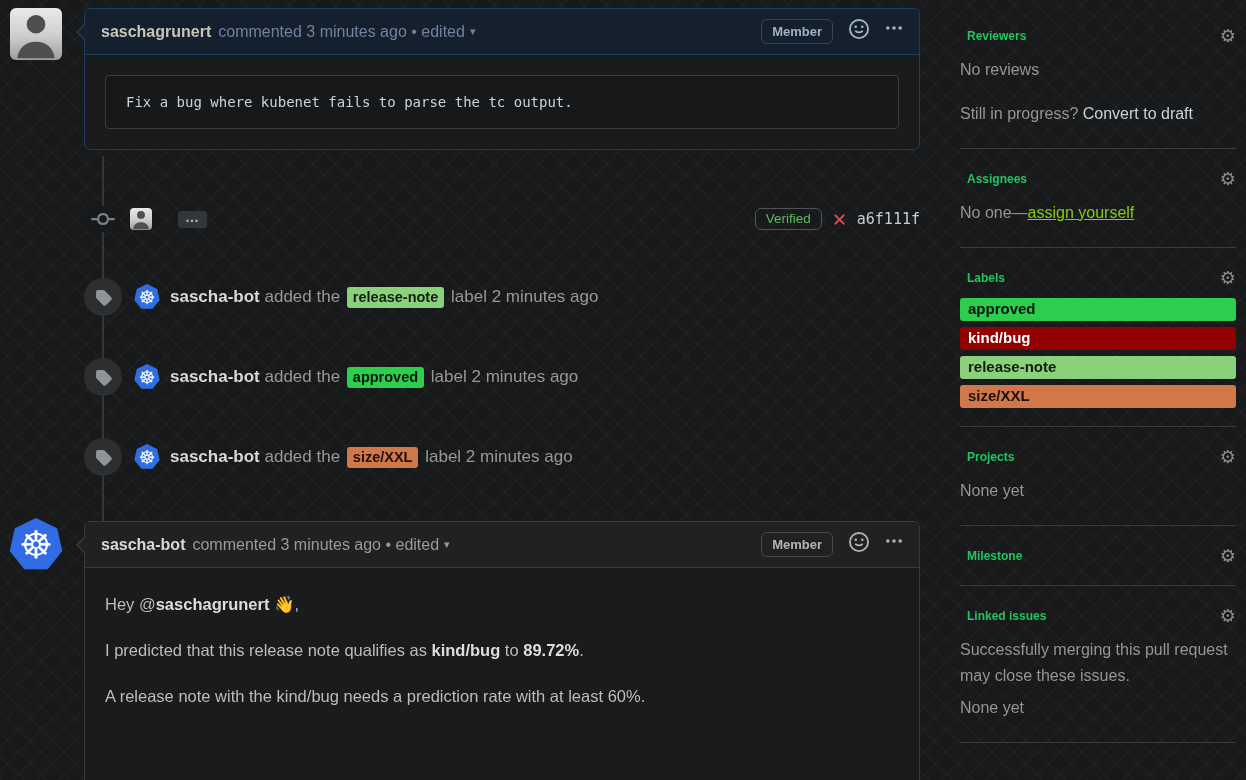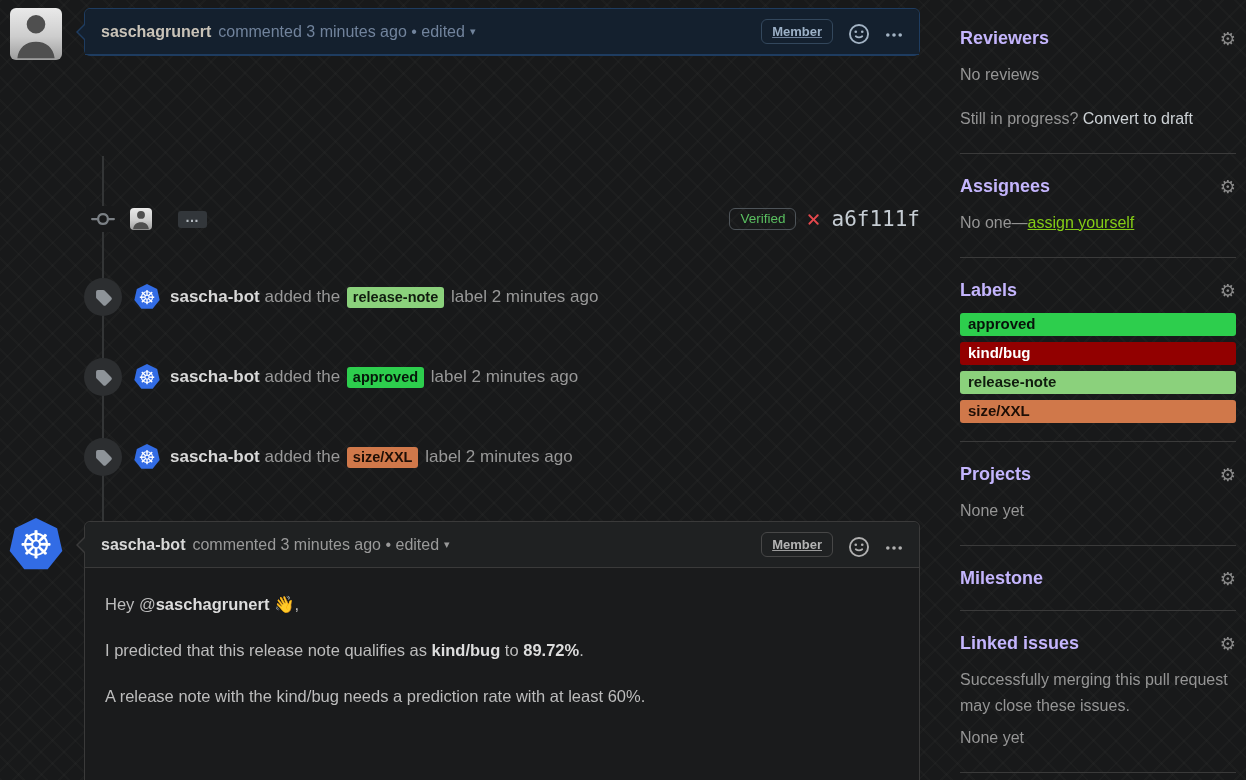--- a/index.html
+++ b/index.html
@@ -23,21 +23,21 @@
   .avatar svg { width:100%; height:100%; display:block; }
   .hepta { display:flex; align-items:center; justify-content:center; background:#326ce5;
     clip-path:polygon(50% 0%,89.1% 18.8%,98.7% 61.1%,71.7% 95%,28.3% 95%,1.3% 61.1%,10.9% 18.8%);
     color:#ffffff; }
   .hepta.lg2 { width:54px; height:54px; font-size:38px; }
   .hepta.sm { position:static; width:26px; height:26px; font-size:19px; flex:0 0 26px; }
 
   
   .comment { position:absolute; left:84px; width:836px; border-radius:6px; background:#1a1b1c; z-index:1; }
   .comment header { display:flex; align-items:center; height:46px; padding:0 16px; border-radius:6px 6px 0 0; font-size:16px; }
-  .comment .hdr-right { margin-left:auto; display:flex; align-items:flex-end; gap:16px;text-decoration:underline; }
+  .comment .hdr-right { margin-left:auto; display:flex; align-items:flex-start; gap:16px; }
   .member-badge { font-size:13px; font-weight:bold; padding:4px 10px; border-radius:6px; border:1px solid; }
   .icon-btn { display:inline-flex; align-items:center; cursor:pointer; }
   .icon-btn svg { display:block; }
 
   .comment.c1 { top:8px; border:1px solid #1e3c60; }
   .comment.c1 header { background:#14202e; border-bottom:1px solid #1e3c60; color:#71839c; }
   .comment.c1 header strong { color:#c9c3b8; margin-right:7px; }
   .comment.c1 .member-badge { color:#9db1c7; border-color:#33475c; }
   .comment.c1 .icon-btn { color:#a3b3c4; }
 
@@ -65,33 +65,33 @@
   .c2 .body strong { color:#dddddd; }
 
   
   .commit-row { position:absolute; left:84px; top:202px; width:836px; height:34px; display:flex; align-items:center; z-index:1; }
   .commit-icon { position:absolute; left:2px; top:4px; width:34px; height:26px; background:#18191a; display:flex; align-items:center; justify-content:center; color:#7b8085; }
   .commit-row .avatar-wrap { margin-left:46px; margin-right:12px; display:flex; }
   .commit-msg { font-family:"DejaVu Sans Mono", monospace; font-size:15px; color:#b9bfc6; cursor:pointer; }
   .expander { margin-left:14px; background:#32363a; border-radius:3px; padding:0 7px 5px 7px; color:#b5bbc1; font-size:14px; font-weight:bold; letter-spacing:1px; line-height:12px; cursor:pointer; }
   .commit-right { margin-left:auto; display:flex; align-items:center; gap:9px; }
   .verified-badge { font-size:13.5px; padding:2px 10px 3px; border:1px solid #4d5358; border-radius:6px; cursor:pointer; }
-  .commit-sha { font-family:"DejaVu Sans Mono", monospace; font-size:21px; color:#c6cdd4; cursor:pointer; }
+  .commit-sha { font-family:"DejaVu Sans Mono", monospace; font-size:15px; color:#c6cdd4; cursor:pointer; }
 
   
   .event-row { position:absolute; left:84px; width:836px; height:40px; display:flex; align-items:center; z-index:1; font-size:17px; color:#989898; }
   .event-row .tag-circle { width:38px; height:38px; border-radius:50%; background:#2c2e30; display:flex; align-items:center; justify-content:center; color:#8e9499; margin-right:12px; flex:0 0 38px; }
   .event-row .hepta.sm { margin-right:10px; }
   .event-row strong { color:#d8d8d8; }
   .label-chip { display:inline-block; font-size:14.5px; font-weight:bold; padding:2px 6px 3px; border-radius:3px; margin:0 2px; cursor:pointer; }
 
   
   .sidebar { position:absolute; left:960px; top:0; width:276px; padding-top:28px; z-index:1; }
   .sb-head { display:flex; align-items:center; justify-content:space-between; }
-  .sb-title { font-size:18px; font-weight:bold; color:#c4b5fd; cursor:pointer; }
+  .sb-title { font-size:12px; font-weight:bold; color:#22c55e; cursor:pointer;margin-left:7px; }
   .gear { color:#8a8a8a; font-size:18px; line-height:16px; cursor:pointer; }
   .sb-text { font-size:16px; color:#959595; margin-top:13px; line-height:26px; }
   .sb-link { color:#cdd2d6; cursor:pointer; }
   hr.sb-div { border:0; border-top:1px solid #3a3a3a; margin:21px 0 22px; }
   .sb-labels { margin-top:12px; }
   .sb-label-bar { height:23px; border-radius:3px; margin-bottom:6px; font-size:15px; font-weight:bold; padding:2px 0 0 8px; cursor:pointer; }
 </style>
 </head>
 <body>
 
@@ -125,20 +125,23 @@
         </span>
         <span class="icon-btn">
           <svg viewBox="0 0 16 16" width="18" height="18" fill="currentColor">
               <circle cx="2.5" cy="8" r="1.6"></circle>
               <circle cx="8" cy="8" r="1.6"></circle>
               <circle cx="13.5" cy="8" r="1.6"></circle>
             </svg>
         </span>
       </div>
     </header>
+    <div class="body">
+      <pre class="codeblock">Fix a bug where kubenet fails to parse the tc output.</pre>
+    </div>
   </section>
 
   <div class="commit-row">
     <span class="commit-icon">
       <svg viewBox="0 0 16 16" width="24" height="24" fill="currentColor">
           <path d="M11.93 8.75a4.002 4.002 0 0 1-7.86 0H.75a.75.75 0 0 1 0-1.5h3.32a4.002 4.002 0 0 1 7.86 0h3.32a.75.75 0 0 1 0 1.5ZM10.5 8a2.5 2.5 0 1 0-5 0 2.5 2.5 0 0 0 5 0Z"></path>
         </svg>
     </span>
     <span class="avatar-wrap">
       <span class="avatar sm-photo photo">

